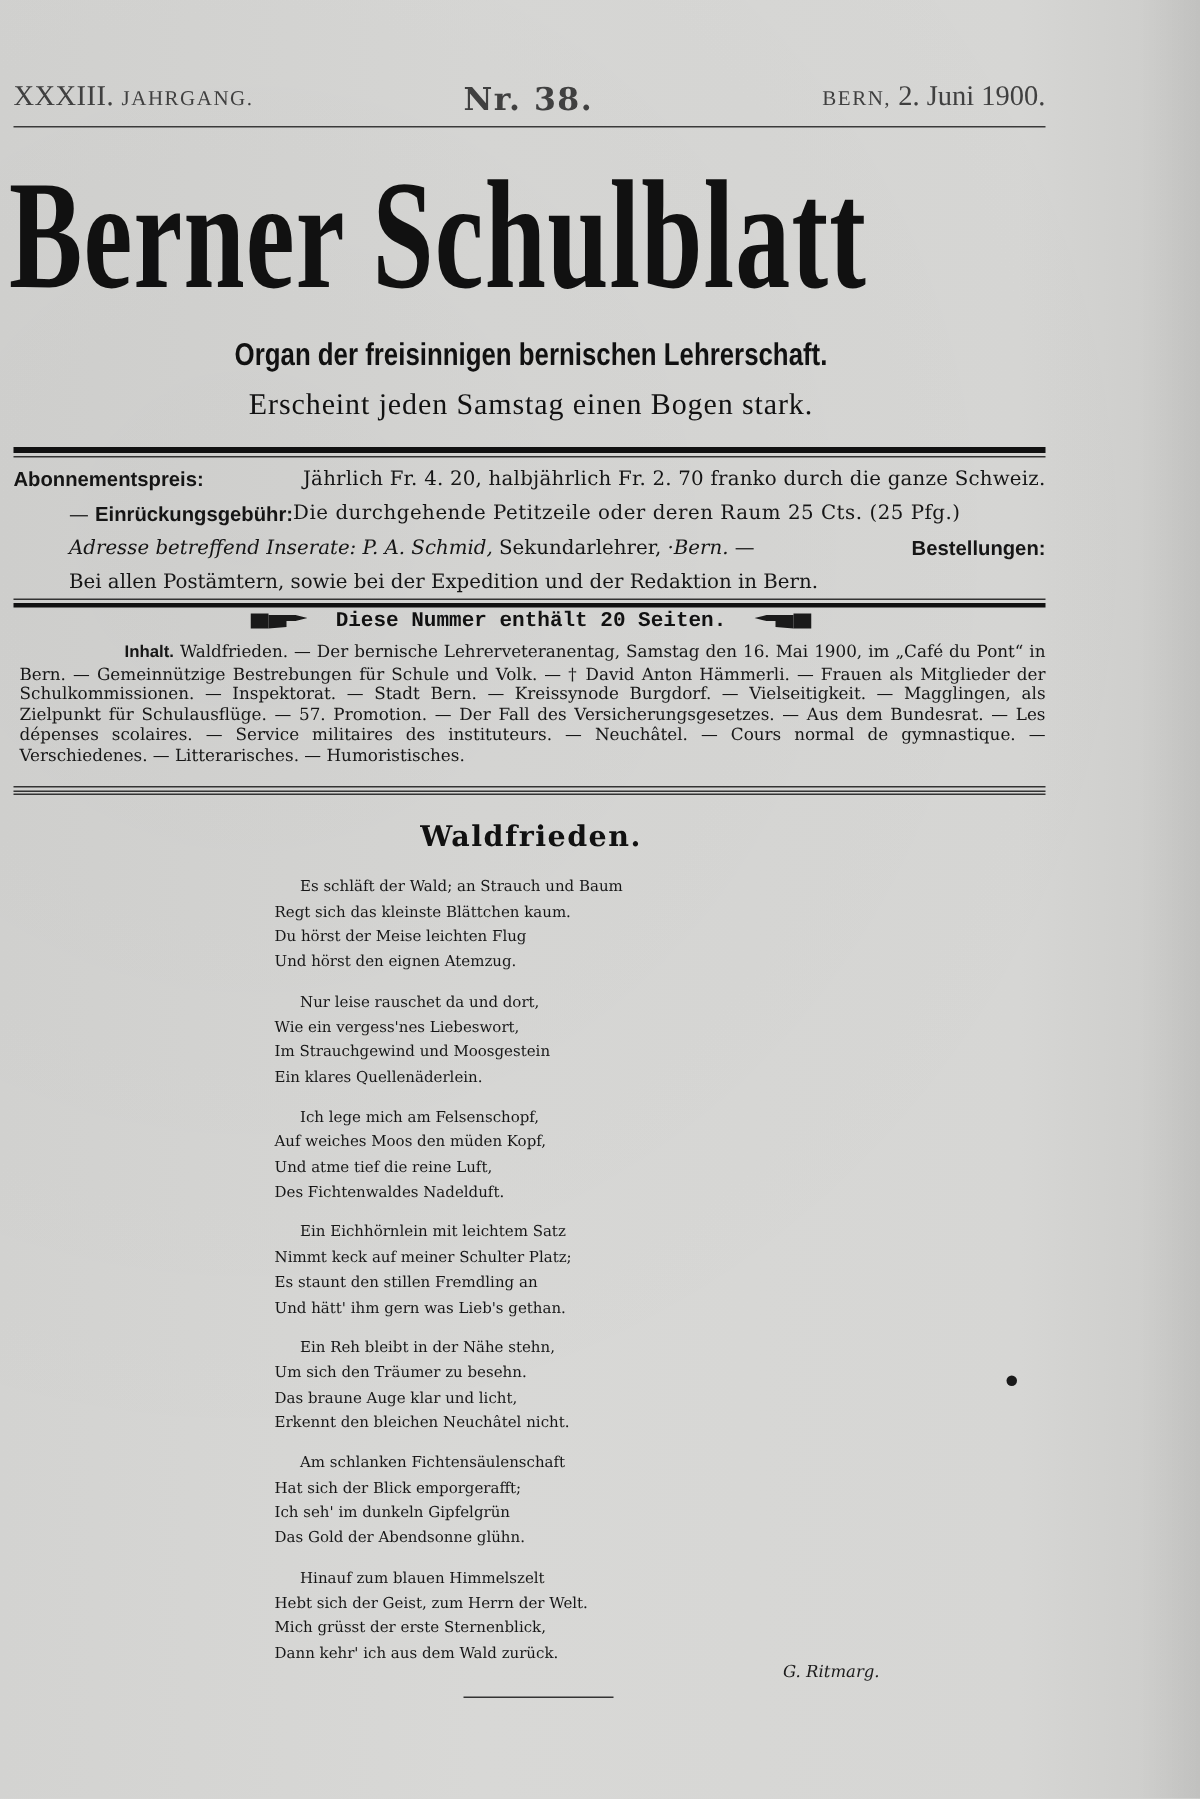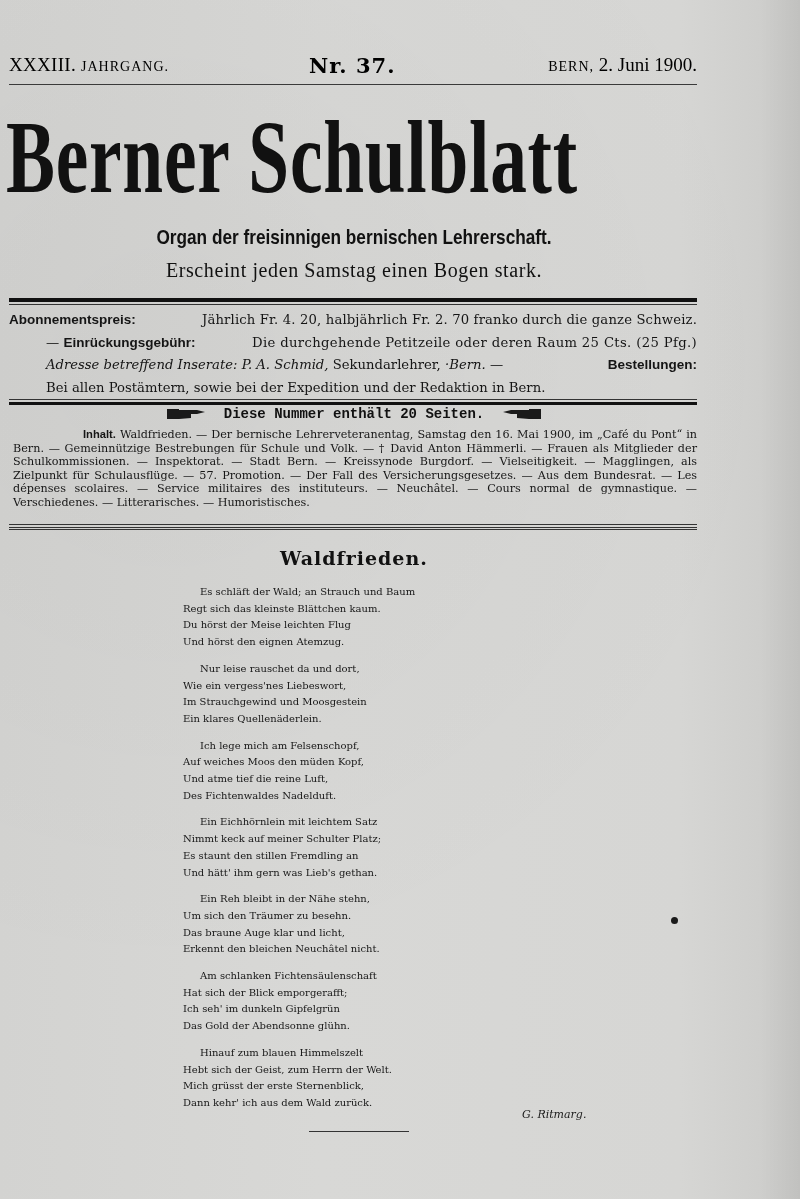--- a/index.html
+++ b/index.html
@@ -11,21 +11,21 @@
         linear-gradient(90deg, #d3d3d1 0%, #d8d8d6 40%, #d6d6d4 85%, #cbcbc9 100%);
       color: #151515;
       font-family: "DejaVu Serif", "Liberation Serif", serif;
       position: relative;
     }
     .page { position: absolute; left: 0; top: 0; width: 800px; height: 1199px; }
 
     
     .topline {
       position: absolute; top: 54px; left: 9px; width: 688px; height: 26px;
-      font-family: "Liberation Serif", serif; font-size: 19px; color: #000000;
+      font-family: "Liberation Serif", serif; font-size: 19px; color: #404040;
     }
     .topline .vol { position: absolute; left: 0; top: 0; letter-spacing: 0.3px; }
     .topline .vol .sc { font-size: 14px; letter-spacing: 1px; }
     .topline .num { position: absolute; left: 300px; top: -1px; font-weight: bold; font-size: 21px; font-family: "DejaVu Serif", serif; letter-spacing: 1px; }
     .topline .date { position: absolute; right: 0; top: 0; }
     .topline .date .sc { font-size: 14px; letter-spacing: 1px; }
     .rule-thin { position: absolute; left: 9px; width: 688px; height: 1px; background: #3a3a3a; }
 
     .title {
       position: absolute; top: 102px; left: 6px; width: 700px;
@@ -93,21 +93,21 @@
     .edge-shade { position: absolute; right: 0; top: 0; width: 40px; height: 1199px;
       background: linear-gradient(90deg, rgba(0,0,0,0) 0%, rgba(0,0,0,0.05) 100%); }
   </style>
 </head>
 <body>
 
 <div class="page">
 
   <div class="topline">
     <span class="vol"><span>XXXIII.</span> <span class="sc" style="text-transform: uppercase;">Jahrgang.</span></span>
-    <span class="num">Nr. 37.</span>
+    <span class="num">Nr. 38.</span>
     <span class="date"><span class="sc" style="text-transform: uppercase; margin-top: 28px;">Bern,</span> <span>2. Juni 1900.</span></span>
   </div>
   <div class="rule-thin" style="top:84px;"></div>
 
   <div class="title">Berner Schulblatt</div>
   <div class="subtitle">Organ der freisinnigen bernischen Lehrerschaft.</div>
   <div class="subtitle2">Erscheint jeden Samstag einen Bogen stark.</div>
 
   <div class="double-rule" style="top:298px;">
     <div class="thick"></div>
@@ -115,21 +115,21 @@
       <div class="thin"></div>
   </div>
 
   <div class="info">
     <div class="line jl">
       <span class="b">Abonnementspreis:</span>
       <span style="flex:1; text-align:right; letter-spacing:0.15px;">Jährlich Fr. 4. 20, halbjährlich Fr. 2. 70 franko durch die ganze Schweiz.</span>
     </div>
     <div class="line ind jl">
       <span><span>—</span> <span class="b">Einrückungsgebühr:</span></span>
-      <span style="flex:1; text-align:right; letter-spacing:0.35px;">Die durchgehende Petitzeile oder deren Raum 25 Cts. (25 Pfg.)</span>
+      <span style="flex:1; letter-spacing:0.35px;">Die durchgehende Petitzeile oder deren Raum 25 Cts. (25 Pfg.)</span>
     </div>
     <div class="line ind jl">
       <span><i>Adresse betreffend Inserate:</i> <i>P. A. Schmid,</i> <span>Sekundarlehrer,</span> <i>·Bern.</i> <span>—</span></span>
       <span class="b">Bestellungen:</span>
     </div>
     <div class="line ind">
       <span>Bei allen Postämtern, sowie bei der Expedition und der Redaktion in Bern.</span>
     </div>
   </div>
 

